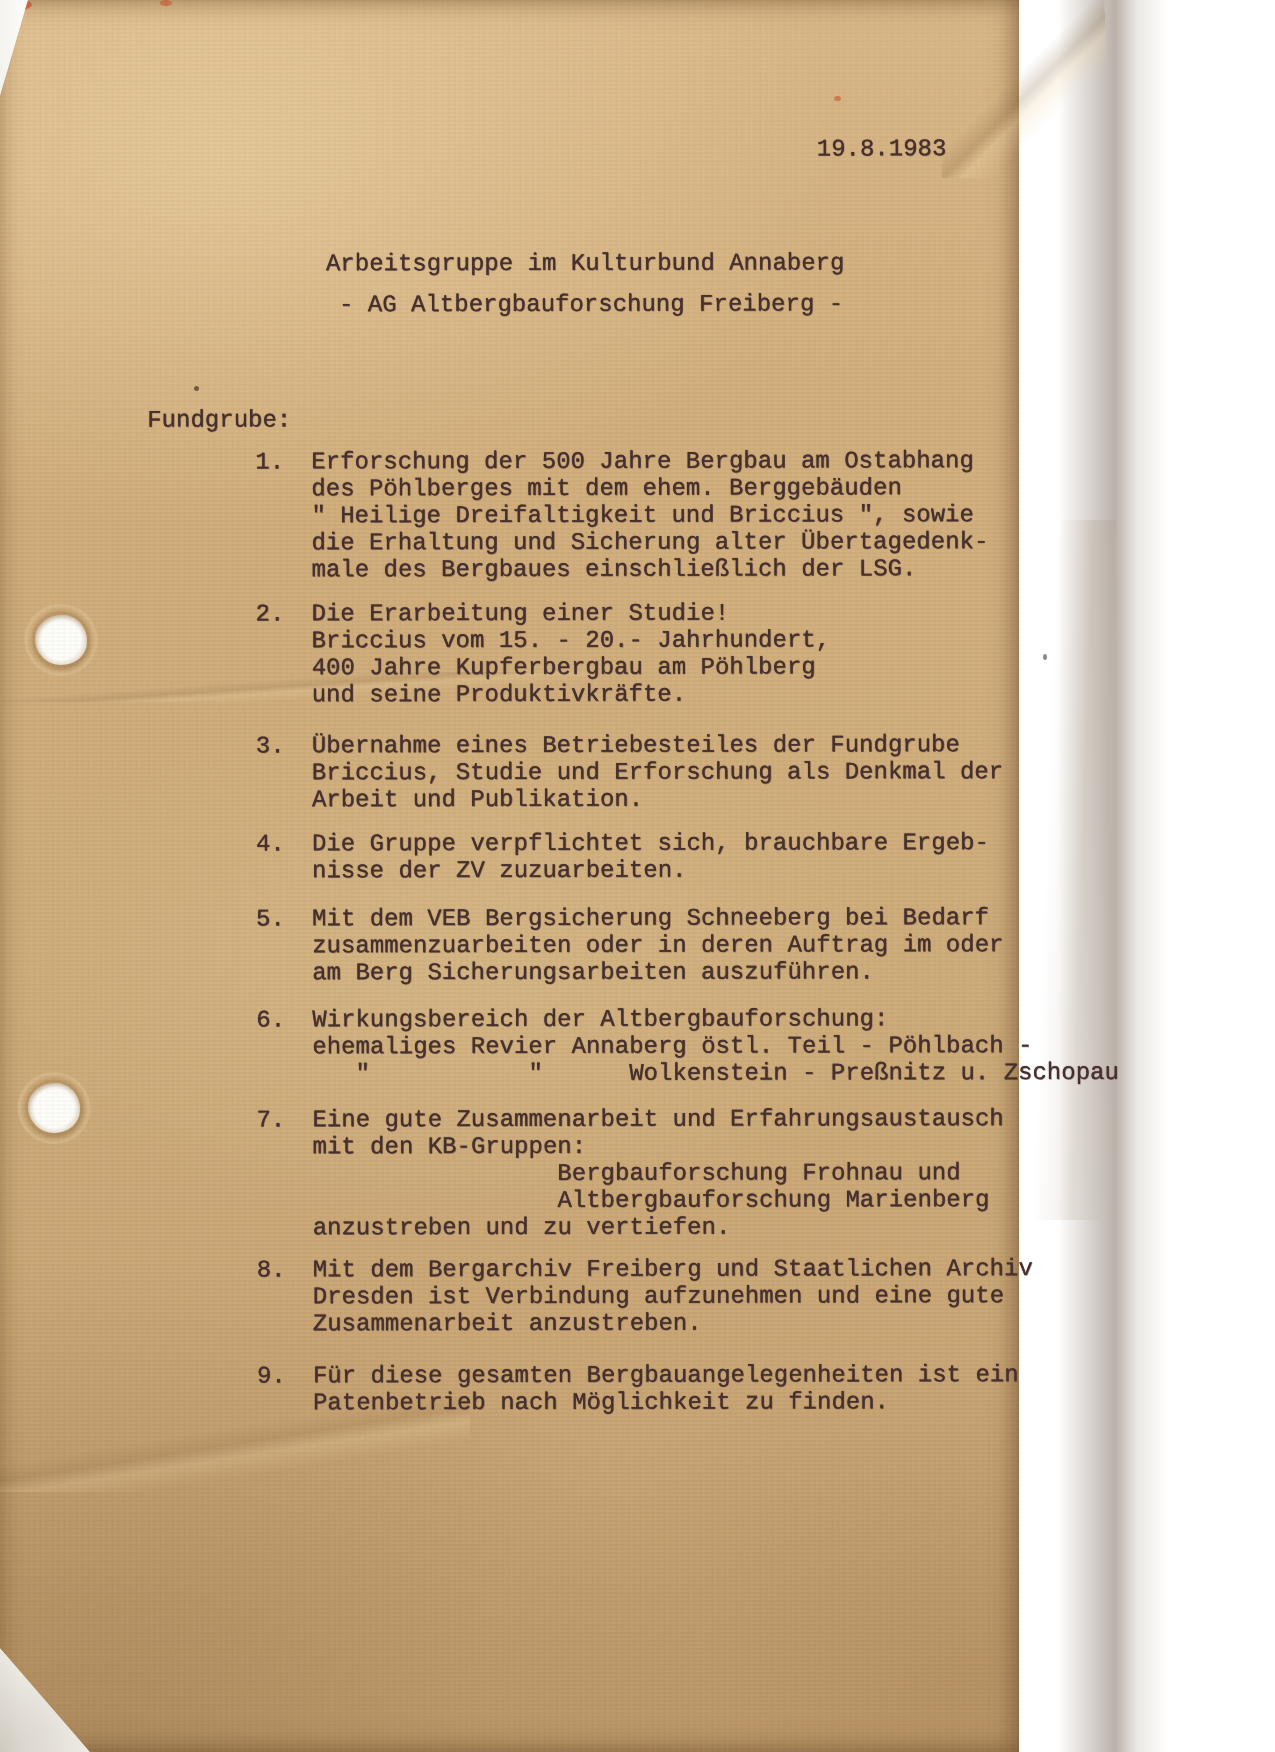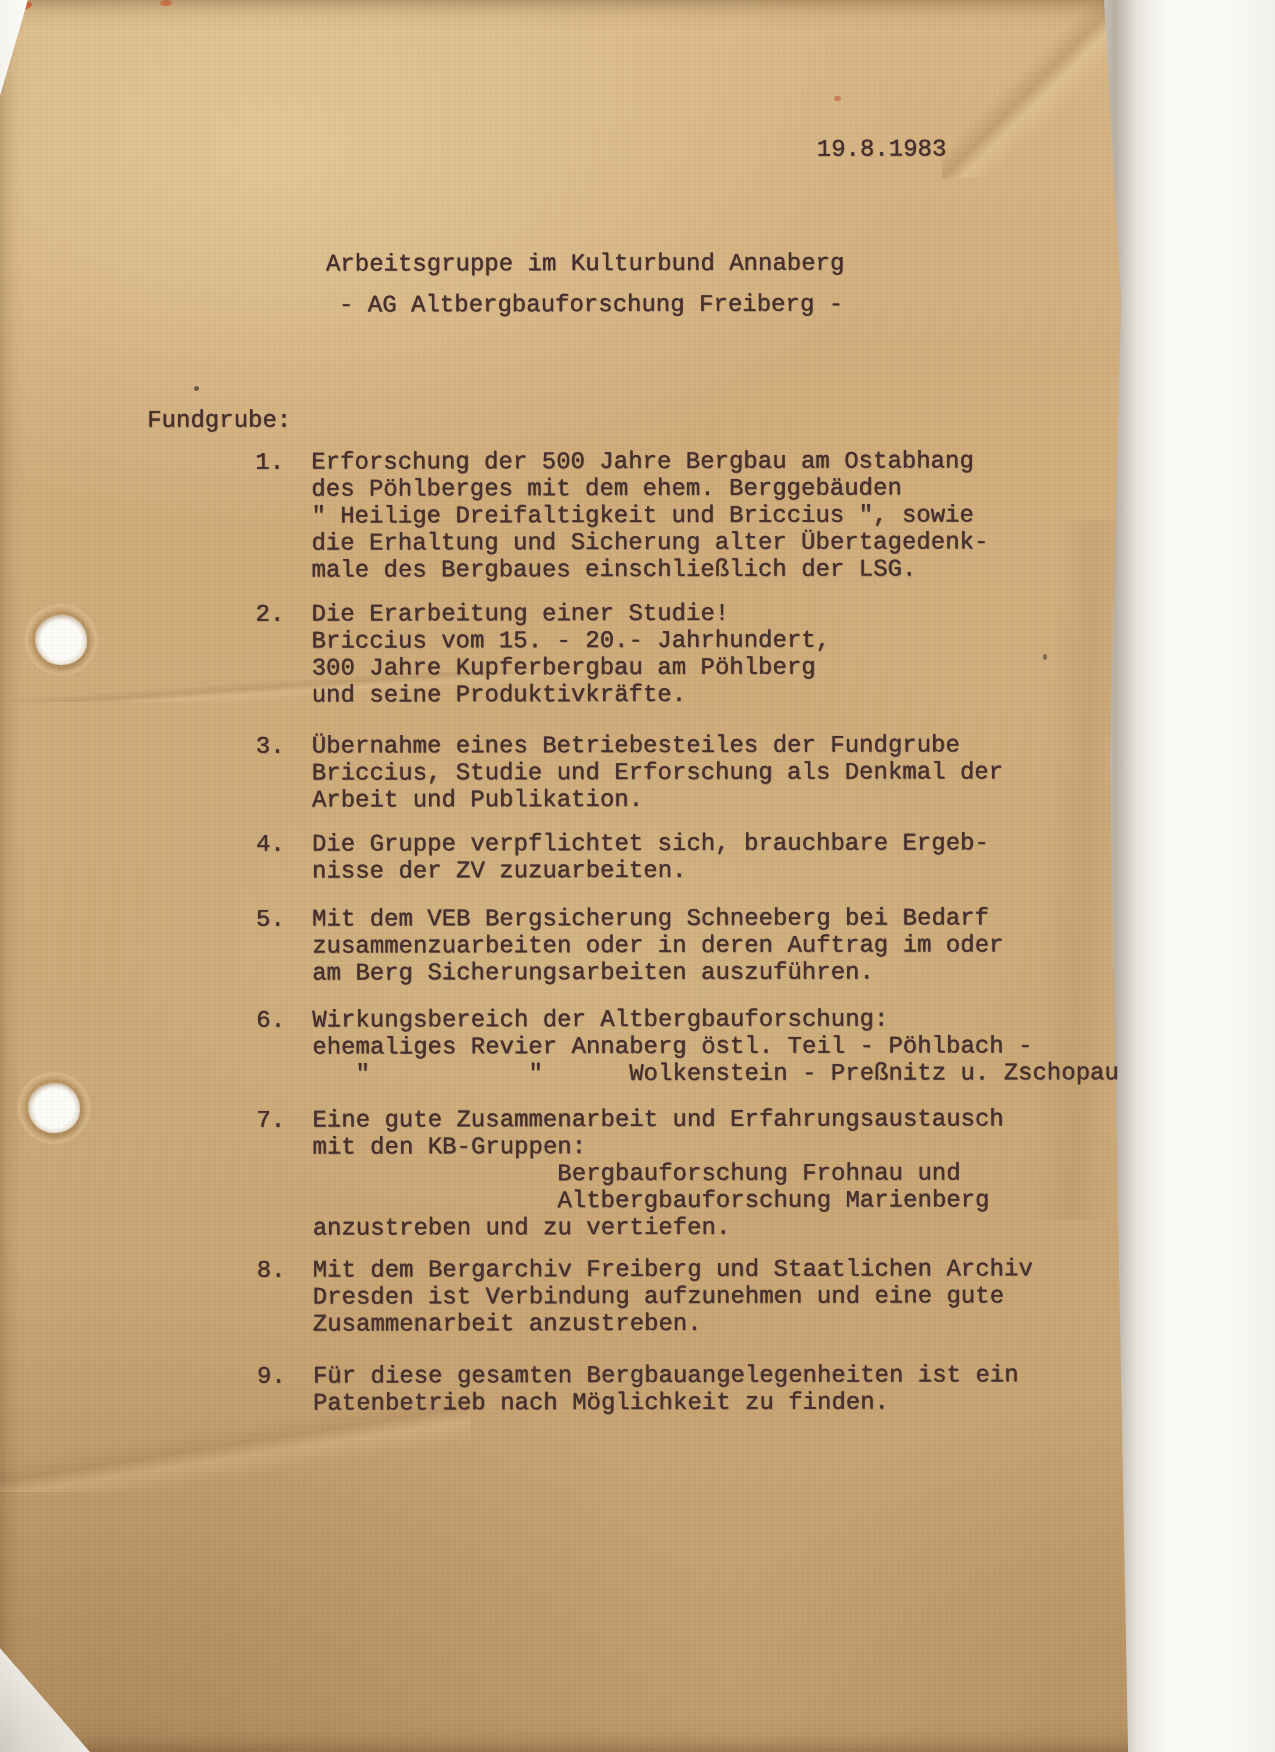--- a/index.html
+++ b/index.html
@@ -3,21 +3,21 @@
 <meta charset="utf-8">
 <style>
   html, body { margin: 0; padding: 0; }
   body {
     width: 1275px; height: 1752px;
     overflow: hidden;
     font-family: "Liberation Mono", "DejaVu Sans Mono", monospace;
   }
   .scan {
     position: relative;
-    width: 1275px; height: 1752px;
+    width: 1019px; height: 1752px;
     background: linear-gradient(90deg, #f3f2ed 0%, #fbfaf6 2%, #fbfaf6 96%, #f1f0ea 100%);
   }
   
   .paper-cast-shadow {
     position: absolute; left: 1058px; top: 0; width: 110px; height: 100%;
     background: linear-gradient(90deg,
       rgba(90,70,50,0) 0%, rgba(90,70,50,0.42) 52%,
       rgba(120,100,75,0.14) 72%, rgba(120,100,75,0) 100%);
   }
   .corner-cast-shadow {
@@ -148,21 +148,21 @@
           <div class="lines">Erforschung der 500 Jahre Bergbau am Ostabhang
 des Pöhlberges mit dem ehem. Berggebäuden
 " Heilige Dreifaltigkeit und Briccius ", sowie
 die Erhaltung und Sicherung alter Übertagedenk-
 male des Bergbaues einschließlich der LSG.</div>
         </div>
         <div class="item item-2">
           <span class="num">2.</span>
           <div class="lines">Die Erarbeitung einer Studie!
 Briccius vom 15. - 20.- Jahrhundert,
-300 Jahre Kupferbergbau am Pöhlberg
+400 Jahre Kupferbergbau am Pöhlberg
 und seine Produktivkräfte.</div>
         </div>
         <div class="item item-3">
           <span class="num">3.</span>
           <div class="lines">Übernahme eines Betriebesteiles der Fundgrube
 Briccius, Studie und Erforschung als Denkmal der
 Arbeit und Publikation.</div>
         </div>
         <div class="item item-4">
           <span class="num">4.</span>

